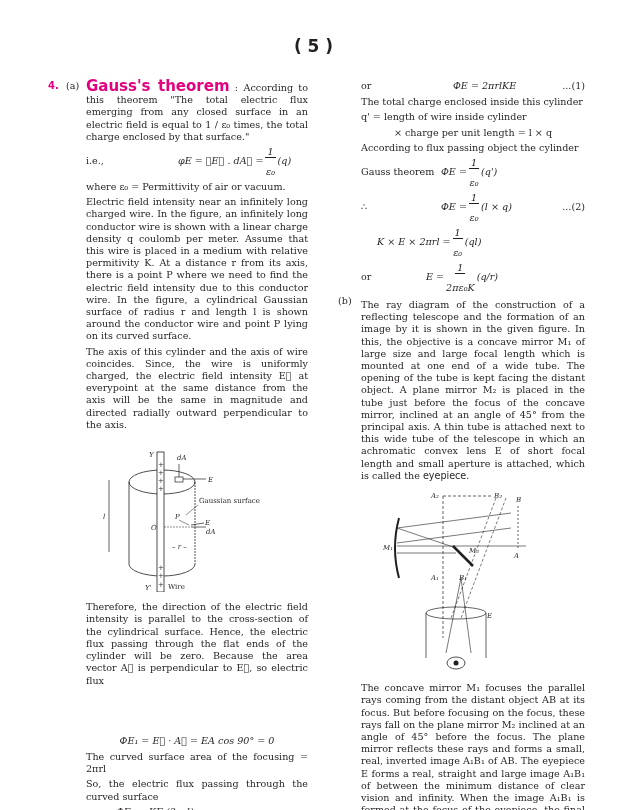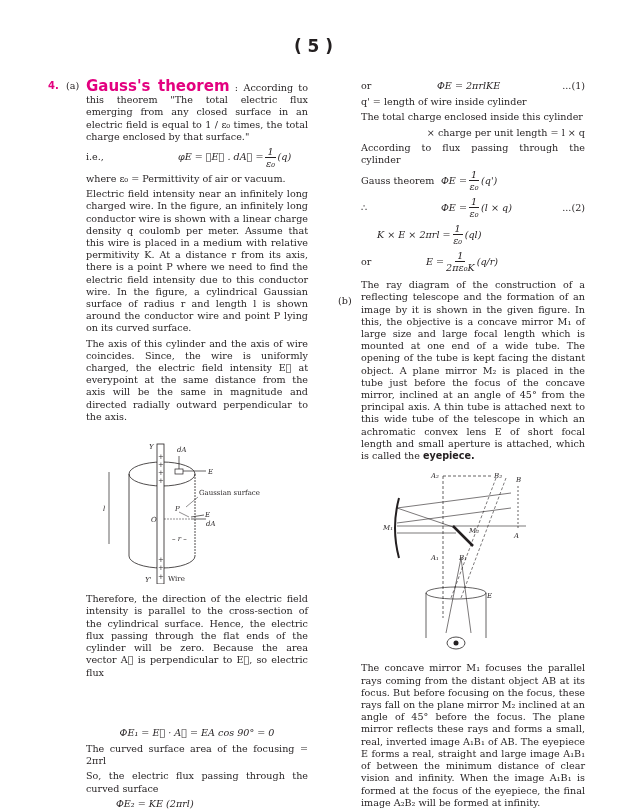--- a/index.html
+++ b/index.html
@@ -13,24 +13,24 @@
   p { margin:0 0 3px 0; text-align:justify; }
   .qnum { position:absolute; left:48px; top:80px; font-family:"DejaVu Sans", sans-serif;
           font-weight:bold; color:#e3007f; font-size:10px; }
   .part { position:absolute; left:66px; top:80px; font-size:9.6px; }
   .heading { font-family:"DejaVu Sans", sans-serif; font-weight:bold; color:#e3007f; font-size:15px; }
   .eq { display:flex; align-items:center; margin:3px 0 4px 0; font-style:italic; }
   .eq .lbl { font-style:normal; width:60px; }
   .eq .num { font-style:normal; margin-left:auto; }
   .frac { display:inline-flex; flex-direction:column; align-items:center; vertical-align:middle; margin:0 2px; }
   .frac .n { border-bottom:1px solid #231f20; padding:0 2px; line-height:11px; }
-  .frac .d { line-height:11px; }
+  .frac .d { line-height:11px;margin-top:8px; }
   .center { text-align:center;margin-top:48px; }
   .figure { margin:6px 0; }
-  .bold { font-weight:bold; font-family:"DejaVu Sans", sans-serif; }
+  .bold { font-weight:normal; font-family:"DejaVu Sans", sans-serif; }
   .partb { position:absolute; left:338px; top:295px; font-size:9.6px; }
 </style>
 </head>
 <body>
 
 <div class="page-num">( 5 )</div>
 
 <div class="qnum">4.</div>
 <div class="part">(a)</div>
 
@@ -92,27 +92,27 @@
   <p>The curved surface area of the focusing = 2πrl</p>
   <p>So, the electric flux passing through the curved surface</p>
   <div class="eq" style="padding-left:30px">ΦE₂ = KE (2πrl)</div>
   <p>Total long passing through the cylinder</p>
   <div class="eq" style="padding-left:36px;margin:19px 0">ΦE = ΦE₁ + ΦE₂</div>
 </div>
 
 <div class="col right">
   <div class="eq" style="margin-top:0">
     <span class="lbl">or</span>
-    <span style="margin-left:16px">ΦE = 2πrlKE</span>
+    <span style="margin-left:32px">ΦE = 2πrlKE</span>
     <span class="num">...(1)</span>
   </div>
+  <p>The total charge enclosed inside this cylinder</p>
   <p>q' = length of wire inside cylinder</p>
-  <p>The total charge enclosed inside this cylinder</p>
-  <p style="text-align:right">× charge per unit length = l × q</p>
-  <p>According to flux passing through the cylinder</p>
+  <p style="text-align:center">× charge per unit length = l × q</p>
+  <p>According to flux passing object the cylinder</p>
   <div class="eq">
     <span class="lbl" style="width:80px">Gauss theorem</span>
     <span>ΦE =</span>
     <span class="frac">
         <span class="n">1</span>
         <span class="d">ε₀</span>
       </span>
     <span>(q')</span>
   </div>
   <div class="eq">

